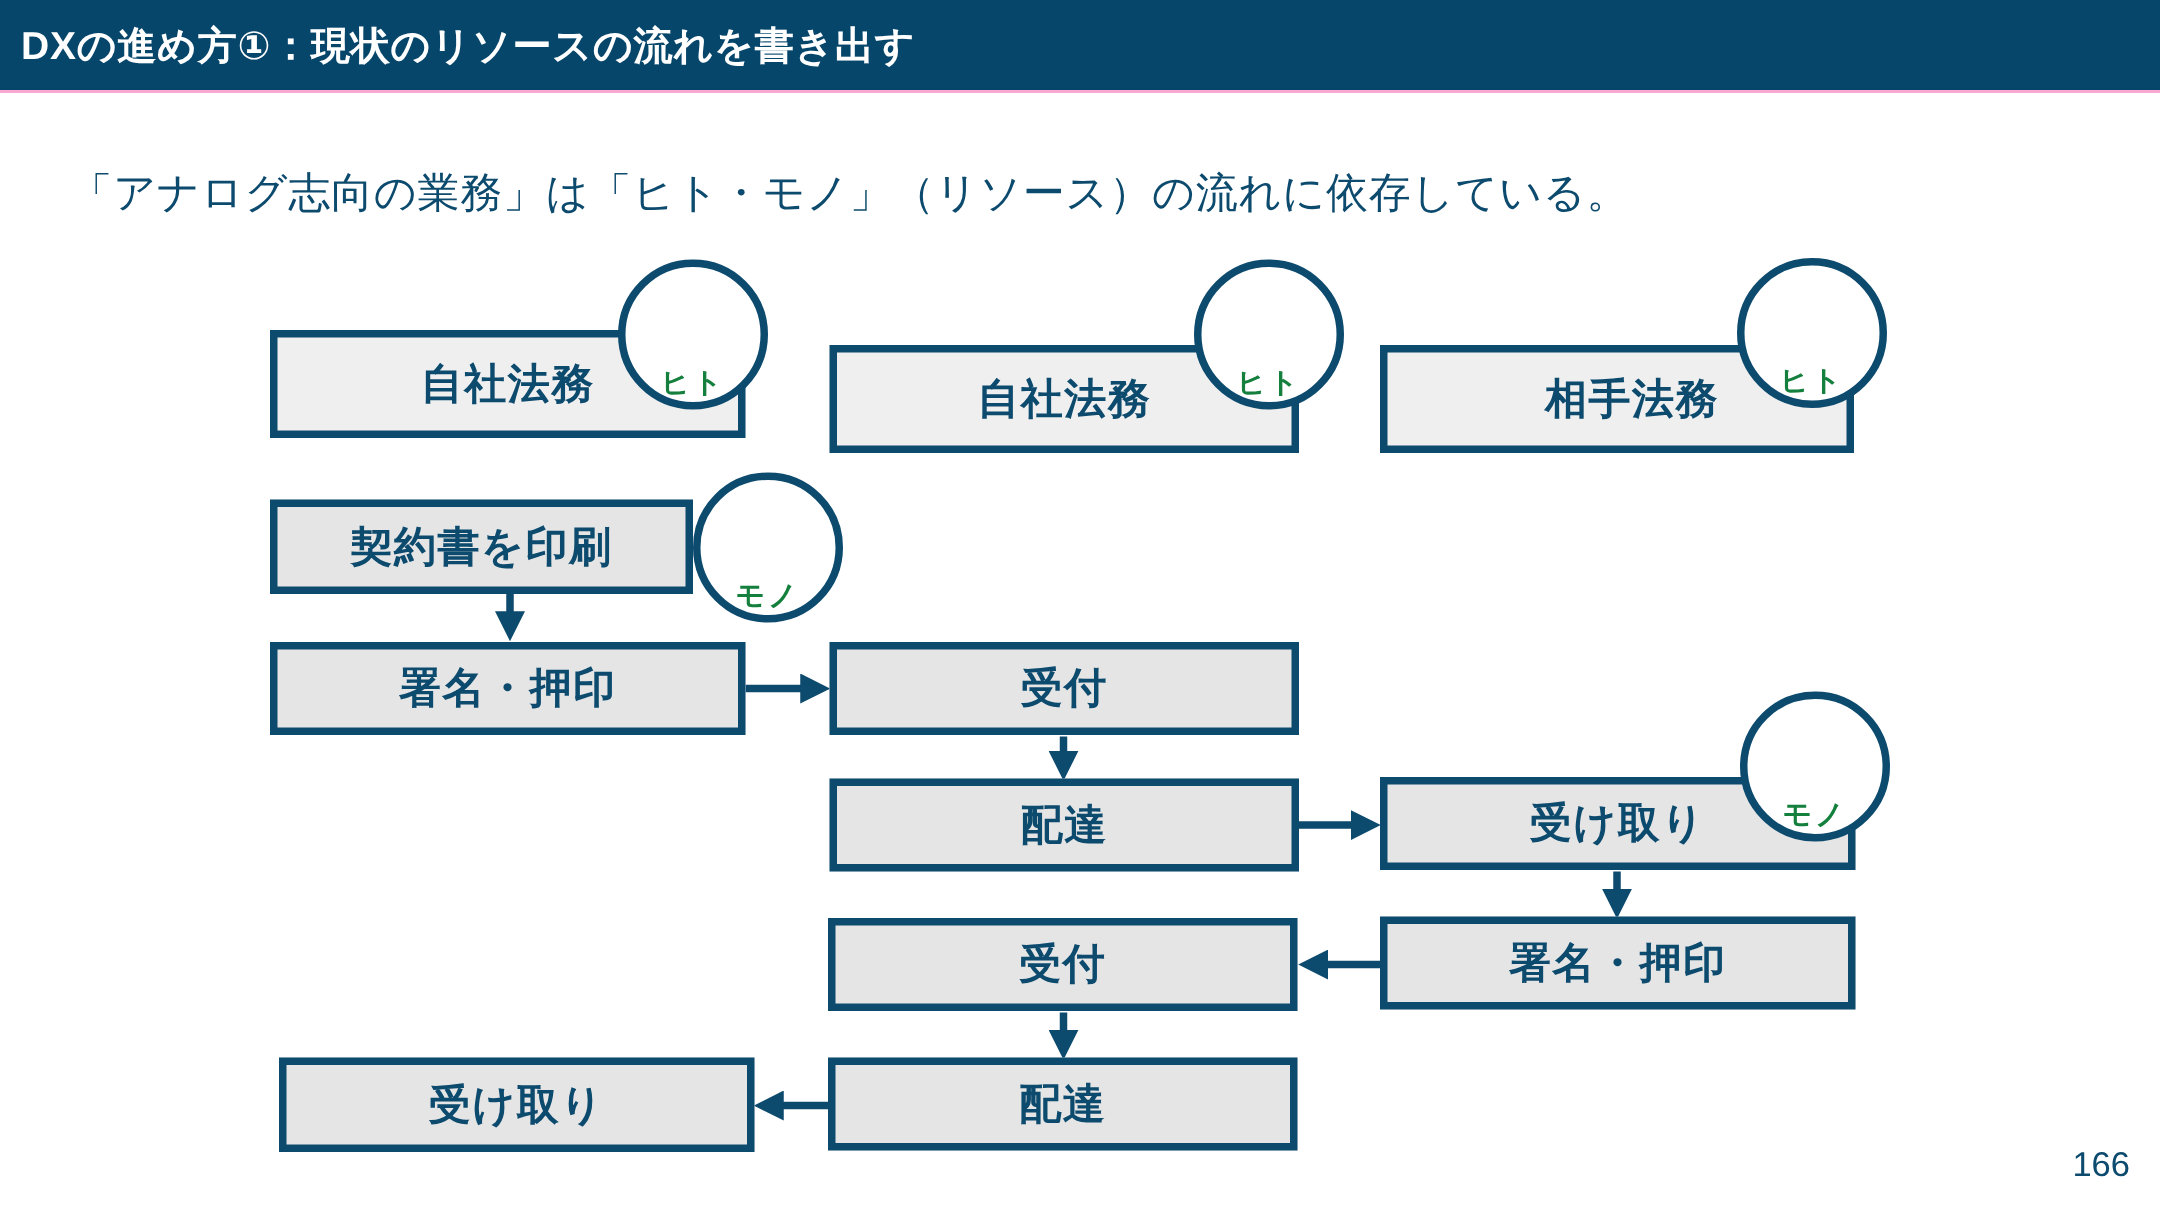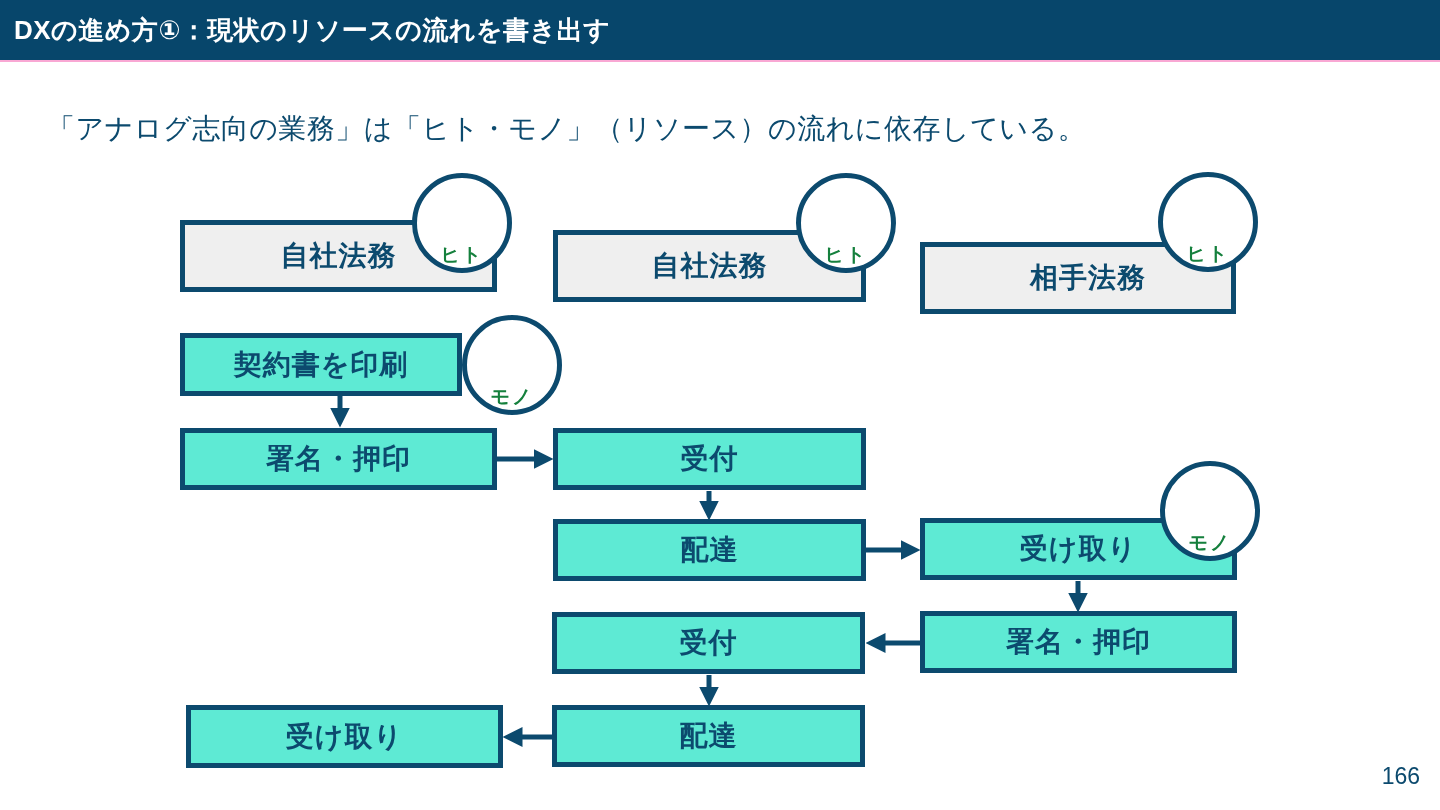--- a/index.html
+++ b/index.html
@@ -44,21 +44,21 @@
   }
   
   .node {
     position: absolute;
     border: 5px solid #0c4a6e;
     display: flex; align-items: center; justify-content: center;
     color: #0c4a6e; font-size: 28px; font-weight: bold;
     letter-spacing: 1px; z-index: 2;
   }
   .node.actor { background: #efefef; }
-  .node.step  { background: #5eead4; }
+  .node.step  { background: #e5e5e5; }
   .badge {
     position: absolute; width: 100px; height: 100px;
     border: 5px solid #0c4a6e; border-radius: 50%;
     background: #ffffff;
     display: flex; align-items: flex-end; justify-content: center;
     color: #15803d; font-size: 19px; font-weight: bold;
     letter-spacing: 2px; z-index: 3;
   }
   .arrows { position: absolute; left: 0; top: 0; z-index: 1; pointer-events: none; }
   
@@ -93,21 +93,21 @@
     <path d="M552 737 L521 737" marker-end="url(#ah)"></path>
   </g>
 </svg>
 
 <div class="node actor" style="left:180px; top:220px; width:317px; height:72px;">
   <span>自社法務</span>
 </div>
 <div class="node actor" style="left:553px; top:230px; width:313px; height:72px;">
   <span>自社法務</span>
 </div>
-<div class="node actor" style="left:920px; top:242px; width:316px; height:72px;padding-left:20px;">
+<div class="node actor" style="left:920px; top:230px; width:316px; height:72px;padding-left:20px;">
   <span>相手法務</span>
 </div>
 
 <div class="node step" style="left:180px; top:333px; width:282px; height:63px;">
   <span>契約書を印刷</span>
 </div>
 <div class="node step" style="left:180px; top:428px; width:317px; height:62px;">
   <span>署名・押印</span>
 </div>
 <div class="node step" style="left:553px; top:428px; width:313px; height:62px;">

